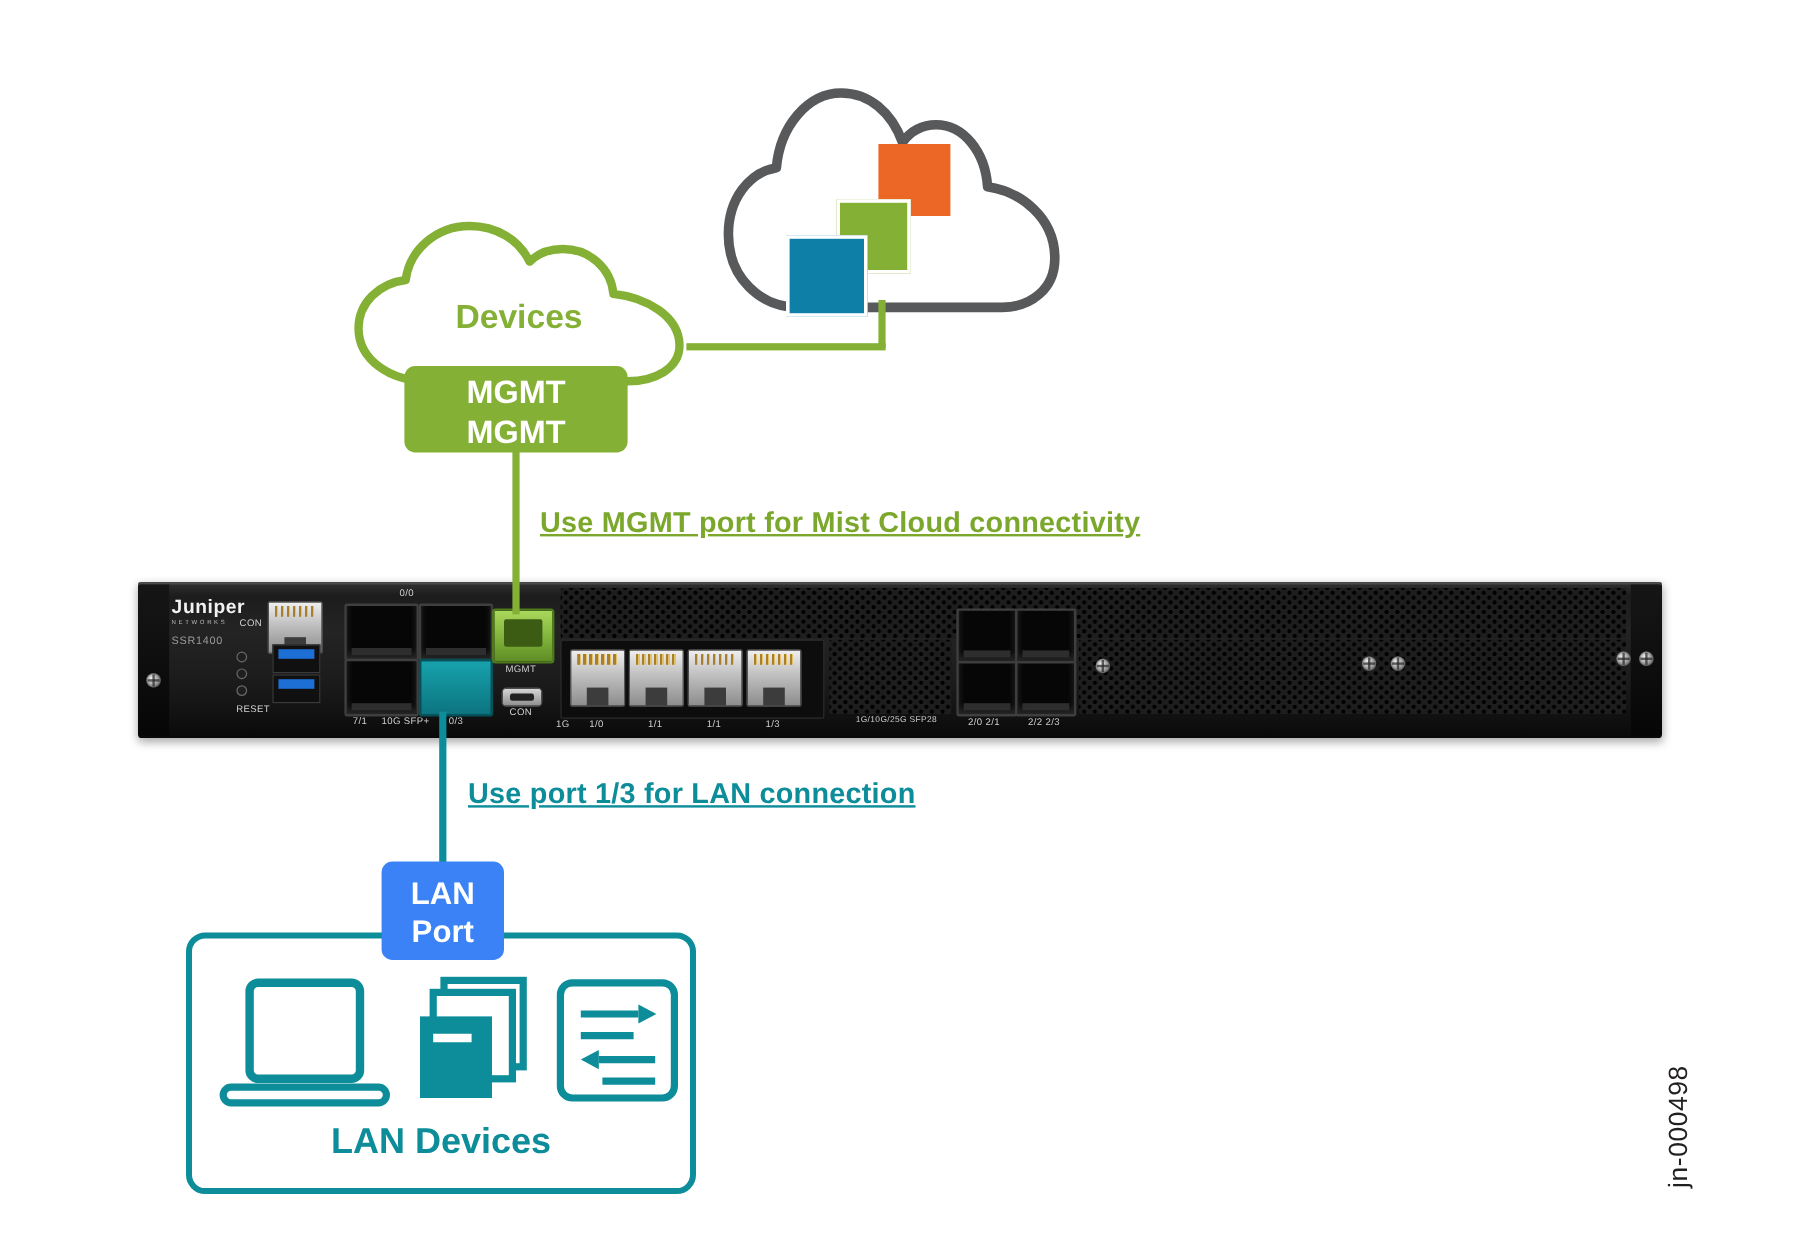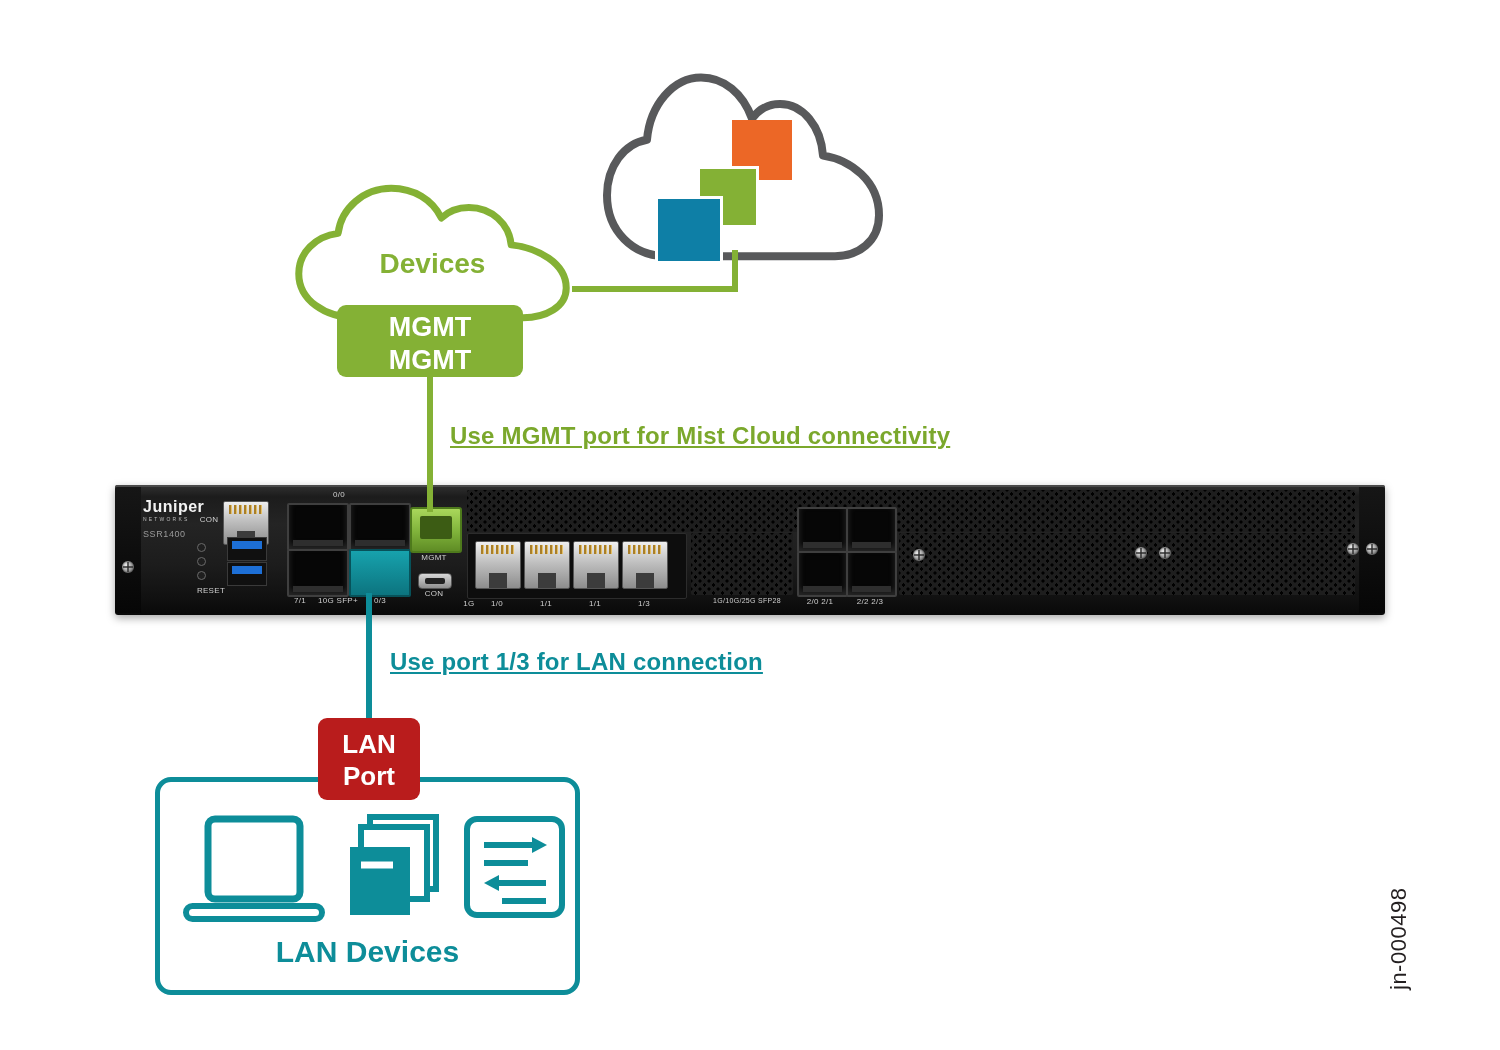--- a/index.html
+++ b/index.html
@@ -10,21 +10,21 @@
   .note{position:absolute;font-weight:bold;font-size:24px;letter-spacing:.2px;text-decoration:underline;}
   .note.green{color:#7ba82c;left:450px;top:422px;}
   .note.teal{color:#0d8d99;left:390px;top:648px;}
 
   .internet-label{position:absolute;left:285px;top:248px;width:295px;text-align:center;
        color:#84b135;font-size:28px;font-weight:600;}
 
   .badge{position:absolute;color:#fff;text-align:center;font-weight:600;border-radius:9px;}
   .badge .bl{display:block;line-height:1.22;}
   .badge.dhcp{left:337px;top:305px;width:186px;height:72px;background:#84b135;font-size:27px;padding-top:6px;box-sizing:border-box;}
-  .badge.lanport{left:318px;top:718px;width:102px;height:82px;background:#b91c1c;font-size:26px;padding-top:11px;box-sizing:border-box;}
+  .badge.lanport{left:318px;top:718px;width:102px;height:82px;background:#3b82f6;font-size:26px;padding-top:11px;box-sizing:border-box;}
 
   
   .line{position:absolute;}
   .line.green{background:#84b135;}
   .line.teal{background:#0d8d99;}
 
   
   .sq{position:absolute;}
   .sq.orange{left:732px;top:120px;width:60px;height:60px;background:#ec6726;}
   .sq.green {left:697px;top:166px;width:56px;height:56px;background:#84b135;border:3px solid #fff;}

